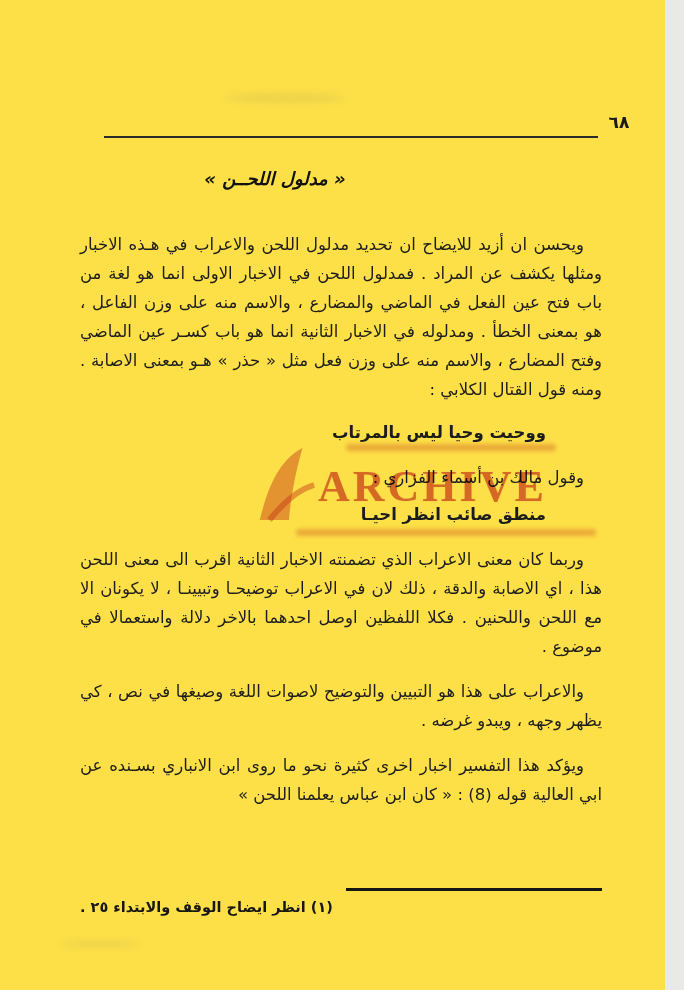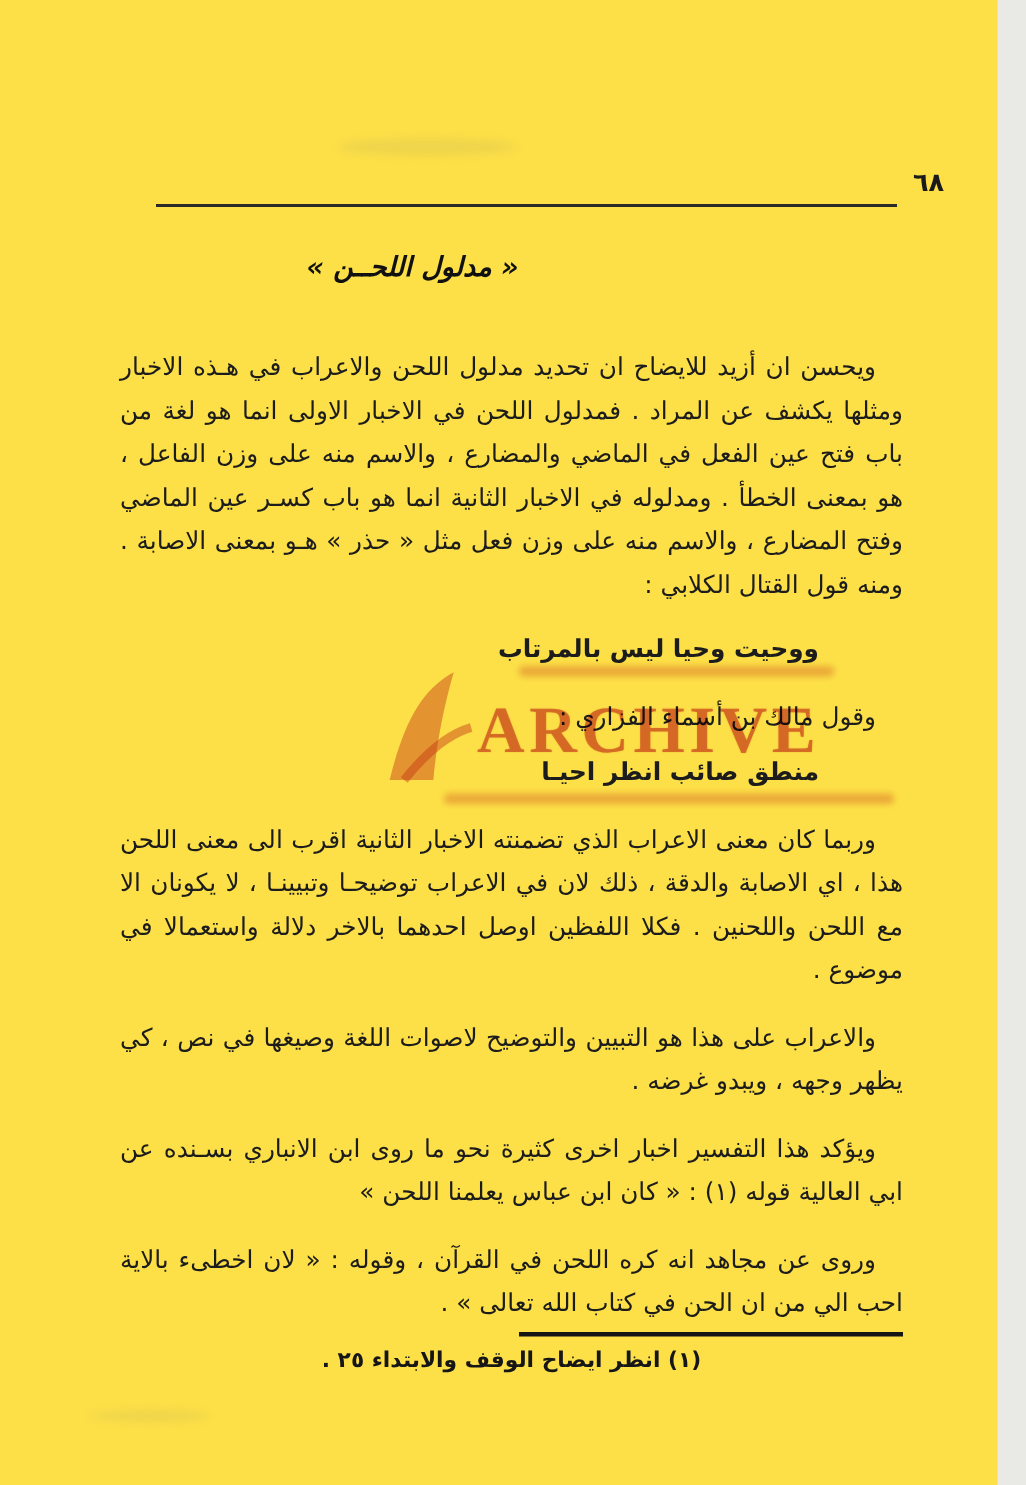--- a/index.html
+++ b/index.html
@@ -50,21 +50,21 @@
   }
   .verse.second { margin-bottom:16px; }
   .hemistich { display:inline-block;text-align:right; }
   
   .footnote-rule {
     position:absolute; top:888px; left:346px;
     width:256px; height:3px; background:#151515;
   }
   .footnote {
     position:absolute; top:899px; left:80px; width:522px;
-    direction:rtl; text-align:center;
+    direction:rtl; text-align:left;
     font-size:14.5px; font-weight:bold; color:#161616;
   }
   
   .watermark {
     position:absolute; top:442px; left:256px;
     display:flex; align-items:center;
     pointer-events:none;
     mix-blend-mode:multiply;
     z-index:5;
   }
@@ -112,22 +112,21 @@
     </div>
 
     <p class="para intro">وقول مالك بن أسماء الفزاري :</p>
 
     <div class="verse second">
       <span class="hemistich">منطق صائب انظر احيـا</span>
     </div>
 
     <p class="para">وربما كان معنى الاعراب الذي تضمنته الاخبار الثانية اقرب الى معنى اللحن هذا ، اي الاصابة والدقة ، ذلك لان في الاعراب توضيحـا وتبيينـا ، لا يكونان الا مع اللحن واللحنين . فكلا اللفظين اوصل احدهما بالاخر دلالة واستعمالا في موضوع .</p>
     <p class="para">والاعراب على هذا هو التبيين والتوضيح لاصوات اللغة وصيغها في نص ، كي يظهر وجهه ، ويبدو غرضه .</p>
-    <p class="para">ويؤكد هذا التفسير اخبار اخرى كثيرة نحو ما روى ابن الانباري بسـنده عن ابي العالية قوله (١) : « كان ابن عباس يعلمنا اللحن »</p>
-    <p class="para">وروى عن مجاهد انه كره اللحن في القرآن ، وقوله : « لان اخطىء بالاية احب الي من ان الحن في كتاب الله تعالى » .</p>
+    <p class="para">ويؤكد هذا التفسير اخبار اخرى كثيرة نحو ما روى ابن الانباري بسـنده عن ابي العالية قوله (8) : « كان ابن عباس يعلمنا اللحن »</p>
   </div>
 
   <div class="footnote-rule"></div>
   <div class="footnote">(١) انظر ايضاح الوقف والابتداء ٢٥ .</div>
 
   <div class="watermark">
     <span class="wm-logo">
       <svg width="66" height="86" viewBox="0 0 68 88" aria-hidden="true">
         <path d="M8 80 C 18 40, 30 18, 52 6 C 44 34, 40 58, 38 80 Z" fill="rgba(197,62,74,0.45)"></path>
         <path d="M18 80 C 34 60, 50 48, 64 44" stroke="rgba(197,62,74,0.45)" stroke-width="6" fill="none"></path>

